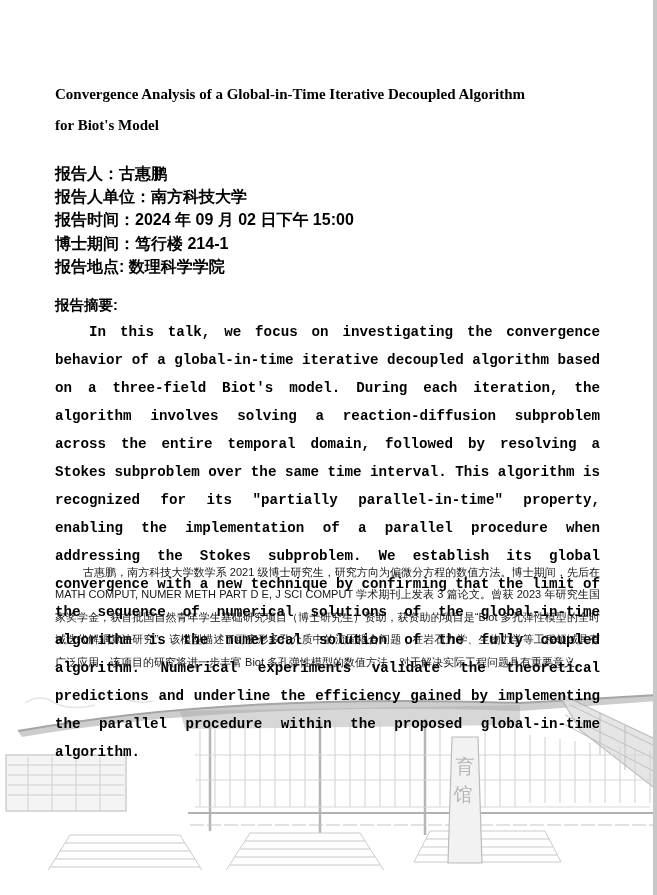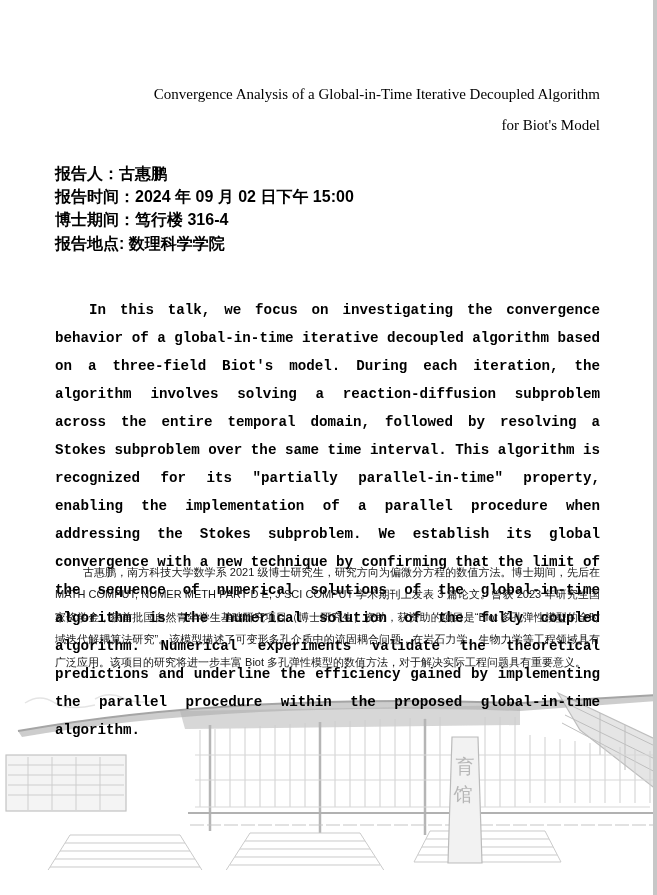--- a/index.html
+++ b/index.html
@@ -11,23 +11,23 @@
     font-family:"Liberation Sans","DejaVu Sans",sans-serif;
     color:#0b0b0b;
   }
   .page-edge{
     position:absolute;top:0;right:0;bottom:0;width:4px;
     background:#c7c7c7;z-index:4;
   }
   .layer-text{position:absolute;inset:0;z-index:2;}
   .title-line{
     position:absolute;left:55px;right:57px;
-    text-align:right;
+    text-align:left;
     font-family:"Liberation Serif","DejaVu Serif",serif;
-    font-weight:normal;font-size:15px;line-height:20px;
+    font-weight:bold;font-size:15px;line-height:20px;
     color:#000;
   }
   .title-1{top:84px;}
   .title-2{top:115px;}
   .info-block{
     position:absolute;left:55px;right:57px;top:162px;
     font-weight:bold;font-size:16px;line-height:23.2px;
     color:#000;
   }
   .info-row{white-space:nowrap;}
@@ -67,31 +67,35 @@
   <div class="layer-text">
 
     <div class="title-line title-1">Convergence Analysis of a Global-in-Time Iterative Decoupled Algorithm</div>
     <div class="title-line title-2">for Biot's Model</div>
 
     <div class="info-block">
       <div class="info-row">
         <span>报告人：</span><span>古惠鹏</span>
       </div>
       <div class="info-row">
+        <span>报告人单位：</span><span>南方科技大学</span>
+      </div>
+      <div class="info-row">
         <span>报告时间：</span><span>2024 年 09 月 02 日下午 15:00</span>
       </div>
       <div class="info-row">
-        <span>博士期间：</span><span>笃行楼 316-4</span>
+        <span>博士期间：</span><span>笃行楼 214-1</span>
       </div>
       <div class="info-row">
         <span>报告地点: </span><span>数理科学学院</span>
       </div>
     </div>
 
     <div class="section sec-abstract">
+      <div class="sec-heading">报告摘要:</div>
       <div class="abstract-text">In this talk, we focus on investigating the convergence behavior of a global-in-time iterative decoupled algorithm based on a three-field Biot's model. During each iteration, the algorithm involves solving a reaction-diffusion subproblem across the entire temporal domain, followed by resolving a Stokes subproblem over the same time interval. This algorithm is recognized for its "partially parallel-in-time" property, enabling the implementation of a parallel procedure when addressing the Stokes subproblem. We establish its global convergence with a new technique by confirming that the limit of the sequence of numerical solutions of the global-in-time algorithm is the numerical solution of the fully coupled algorithm. Numerical experiments validate the theoretical predictions and underline the efficiency gained by implementing the parallel procedure within the proposed global-in-time algorithm.</div>
     </div>
 
     <div class="section sec-bio">
       <div class="bio-text">古惠鹏，南方科技大学数学系 2021 级博士研究生，研究方向为偏微分方程的数值方法。博士期间，先后在 MATH COMPUT, NUMER METH PART D E, J SCI COMPUT 学术期刊上发表 3 篇论文。曾获 2023 年研究生国家奖学金，获首批国自然青年学生基础研究项目（博士研究生）资助，获资助的项目是“Biot 多孔弹性模型的全时域迭代解耦算法研究”。该模型描述了可变形多孔介质中的流固耦合问题，在岩石力学、生物力学等工程领域具有广泛应用。该项目的研究将进一步丰富 Biot 多孔弹性模型的数值方法，对于解决实际工程问题具有重要意义。</div>
     </div>
 
   </div>
 
   <svg class="sketch" viewBox="0 0 657 185" aria-hidden="true">

